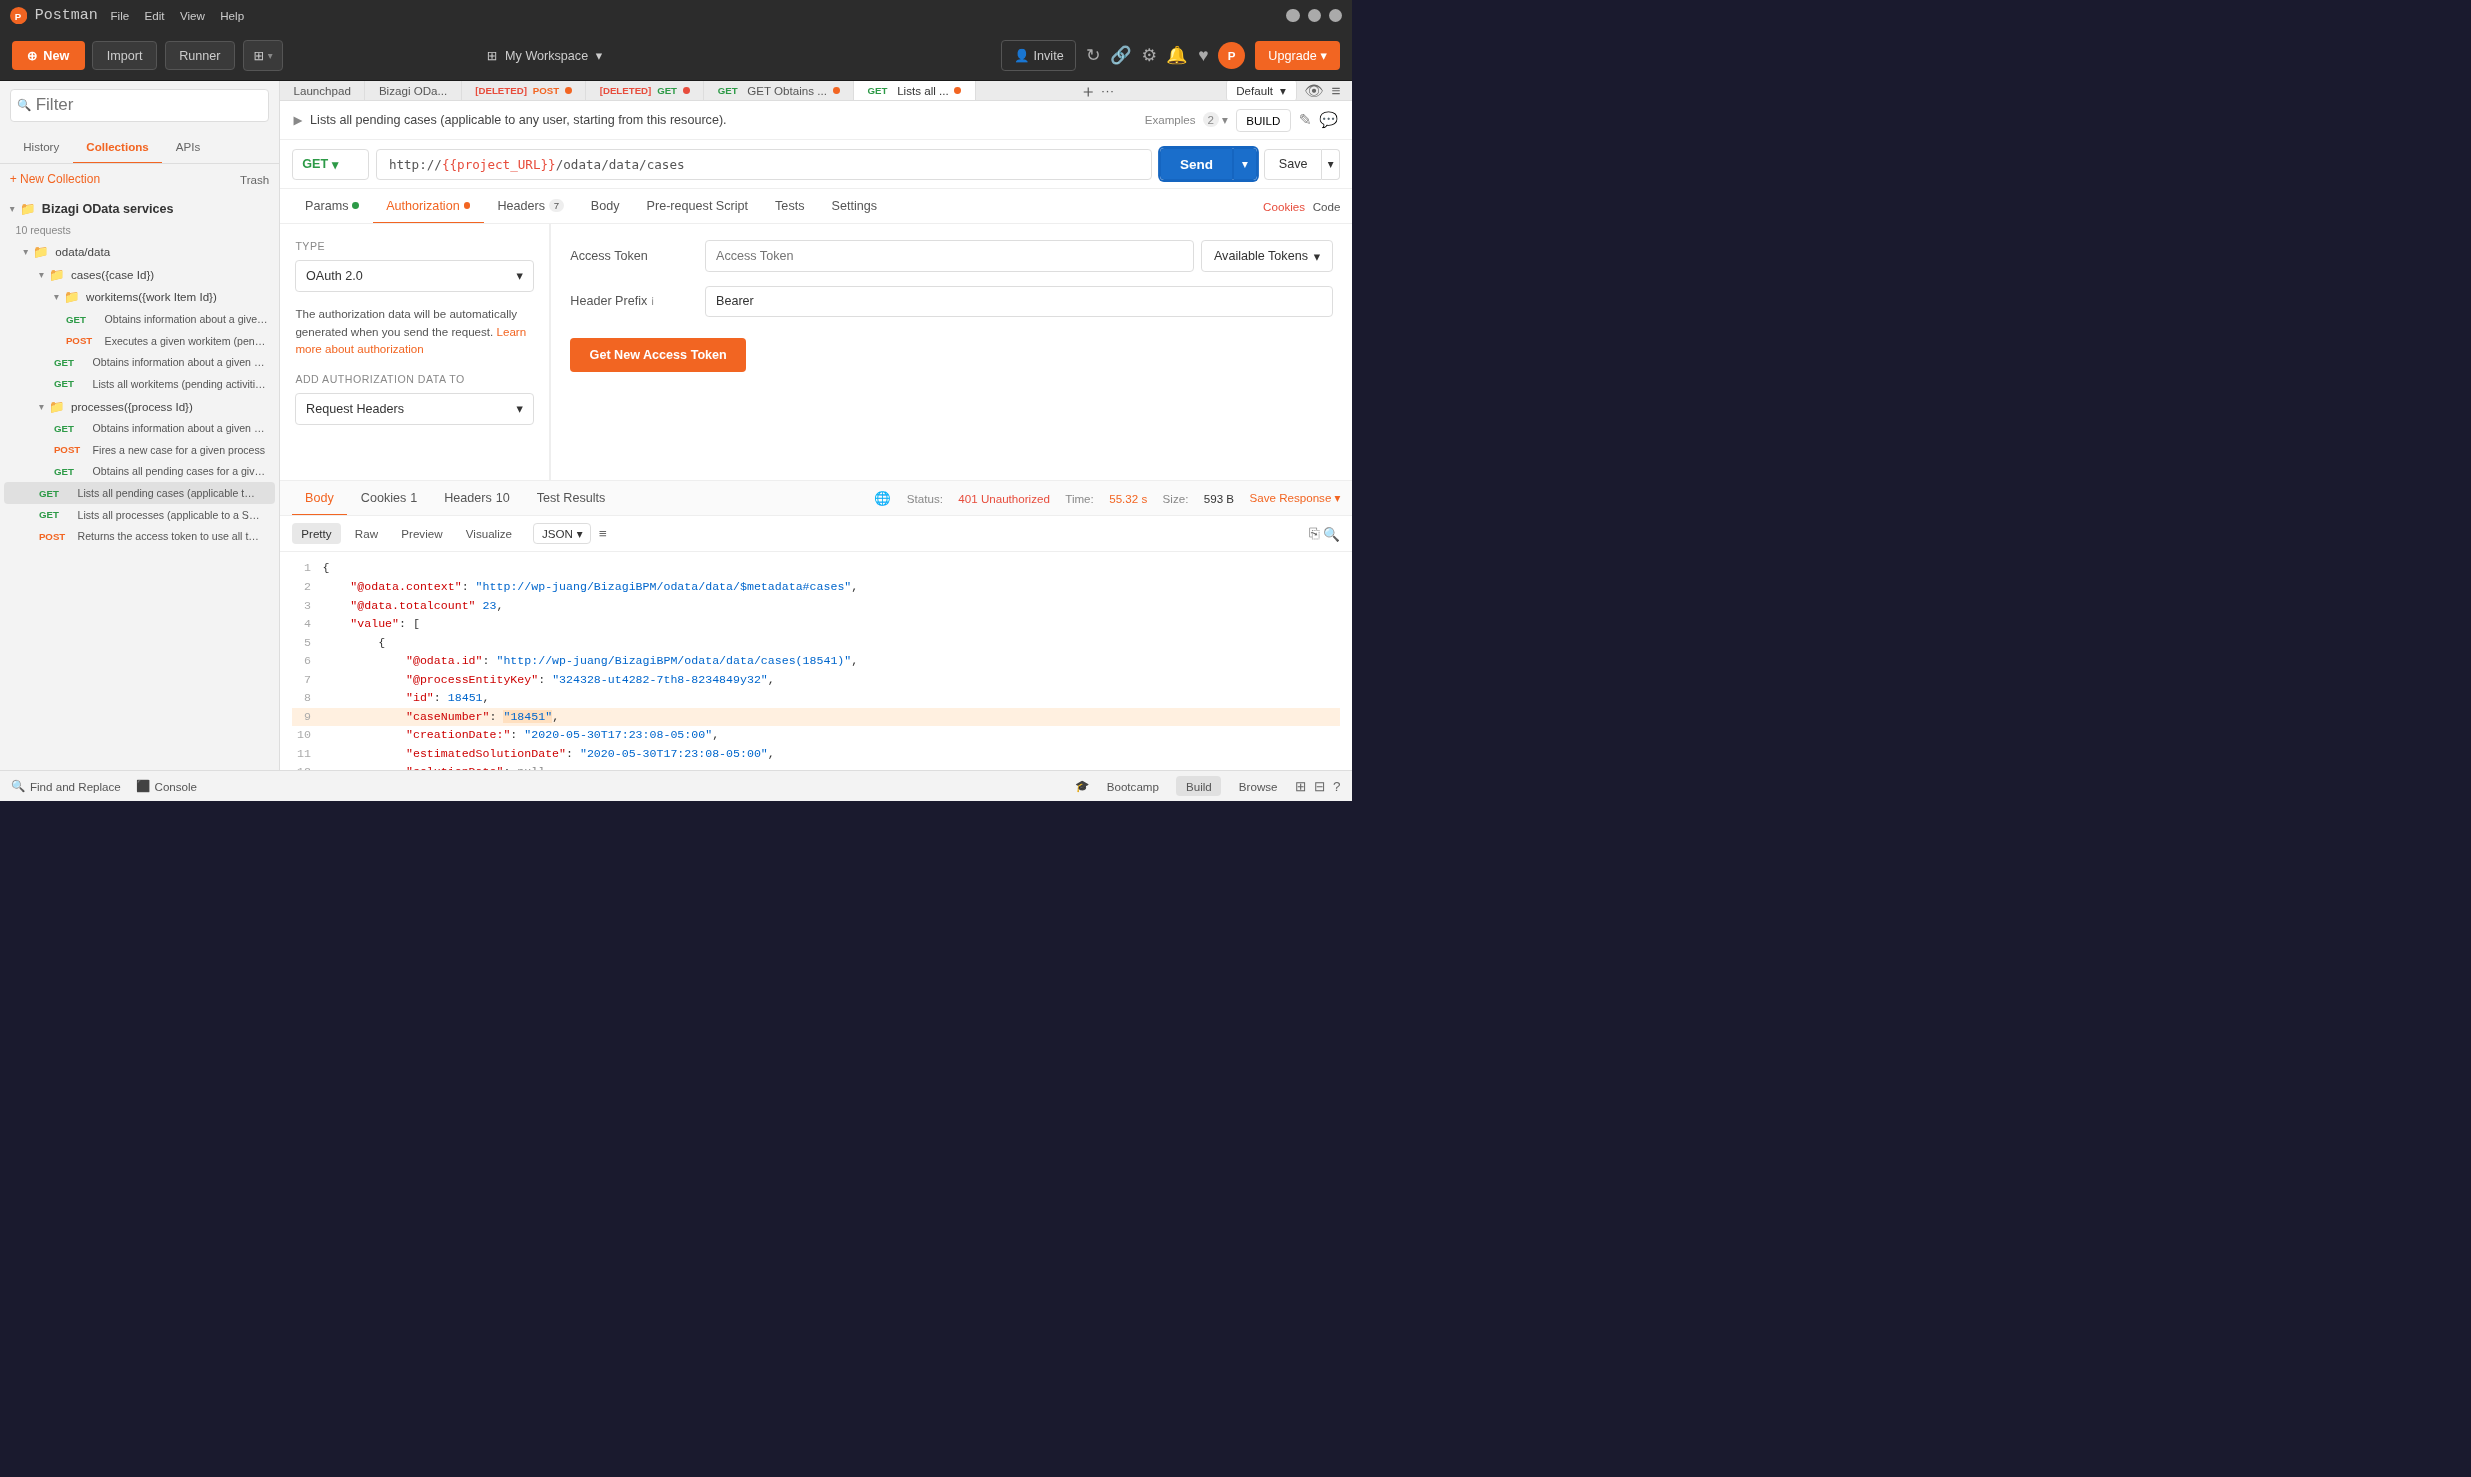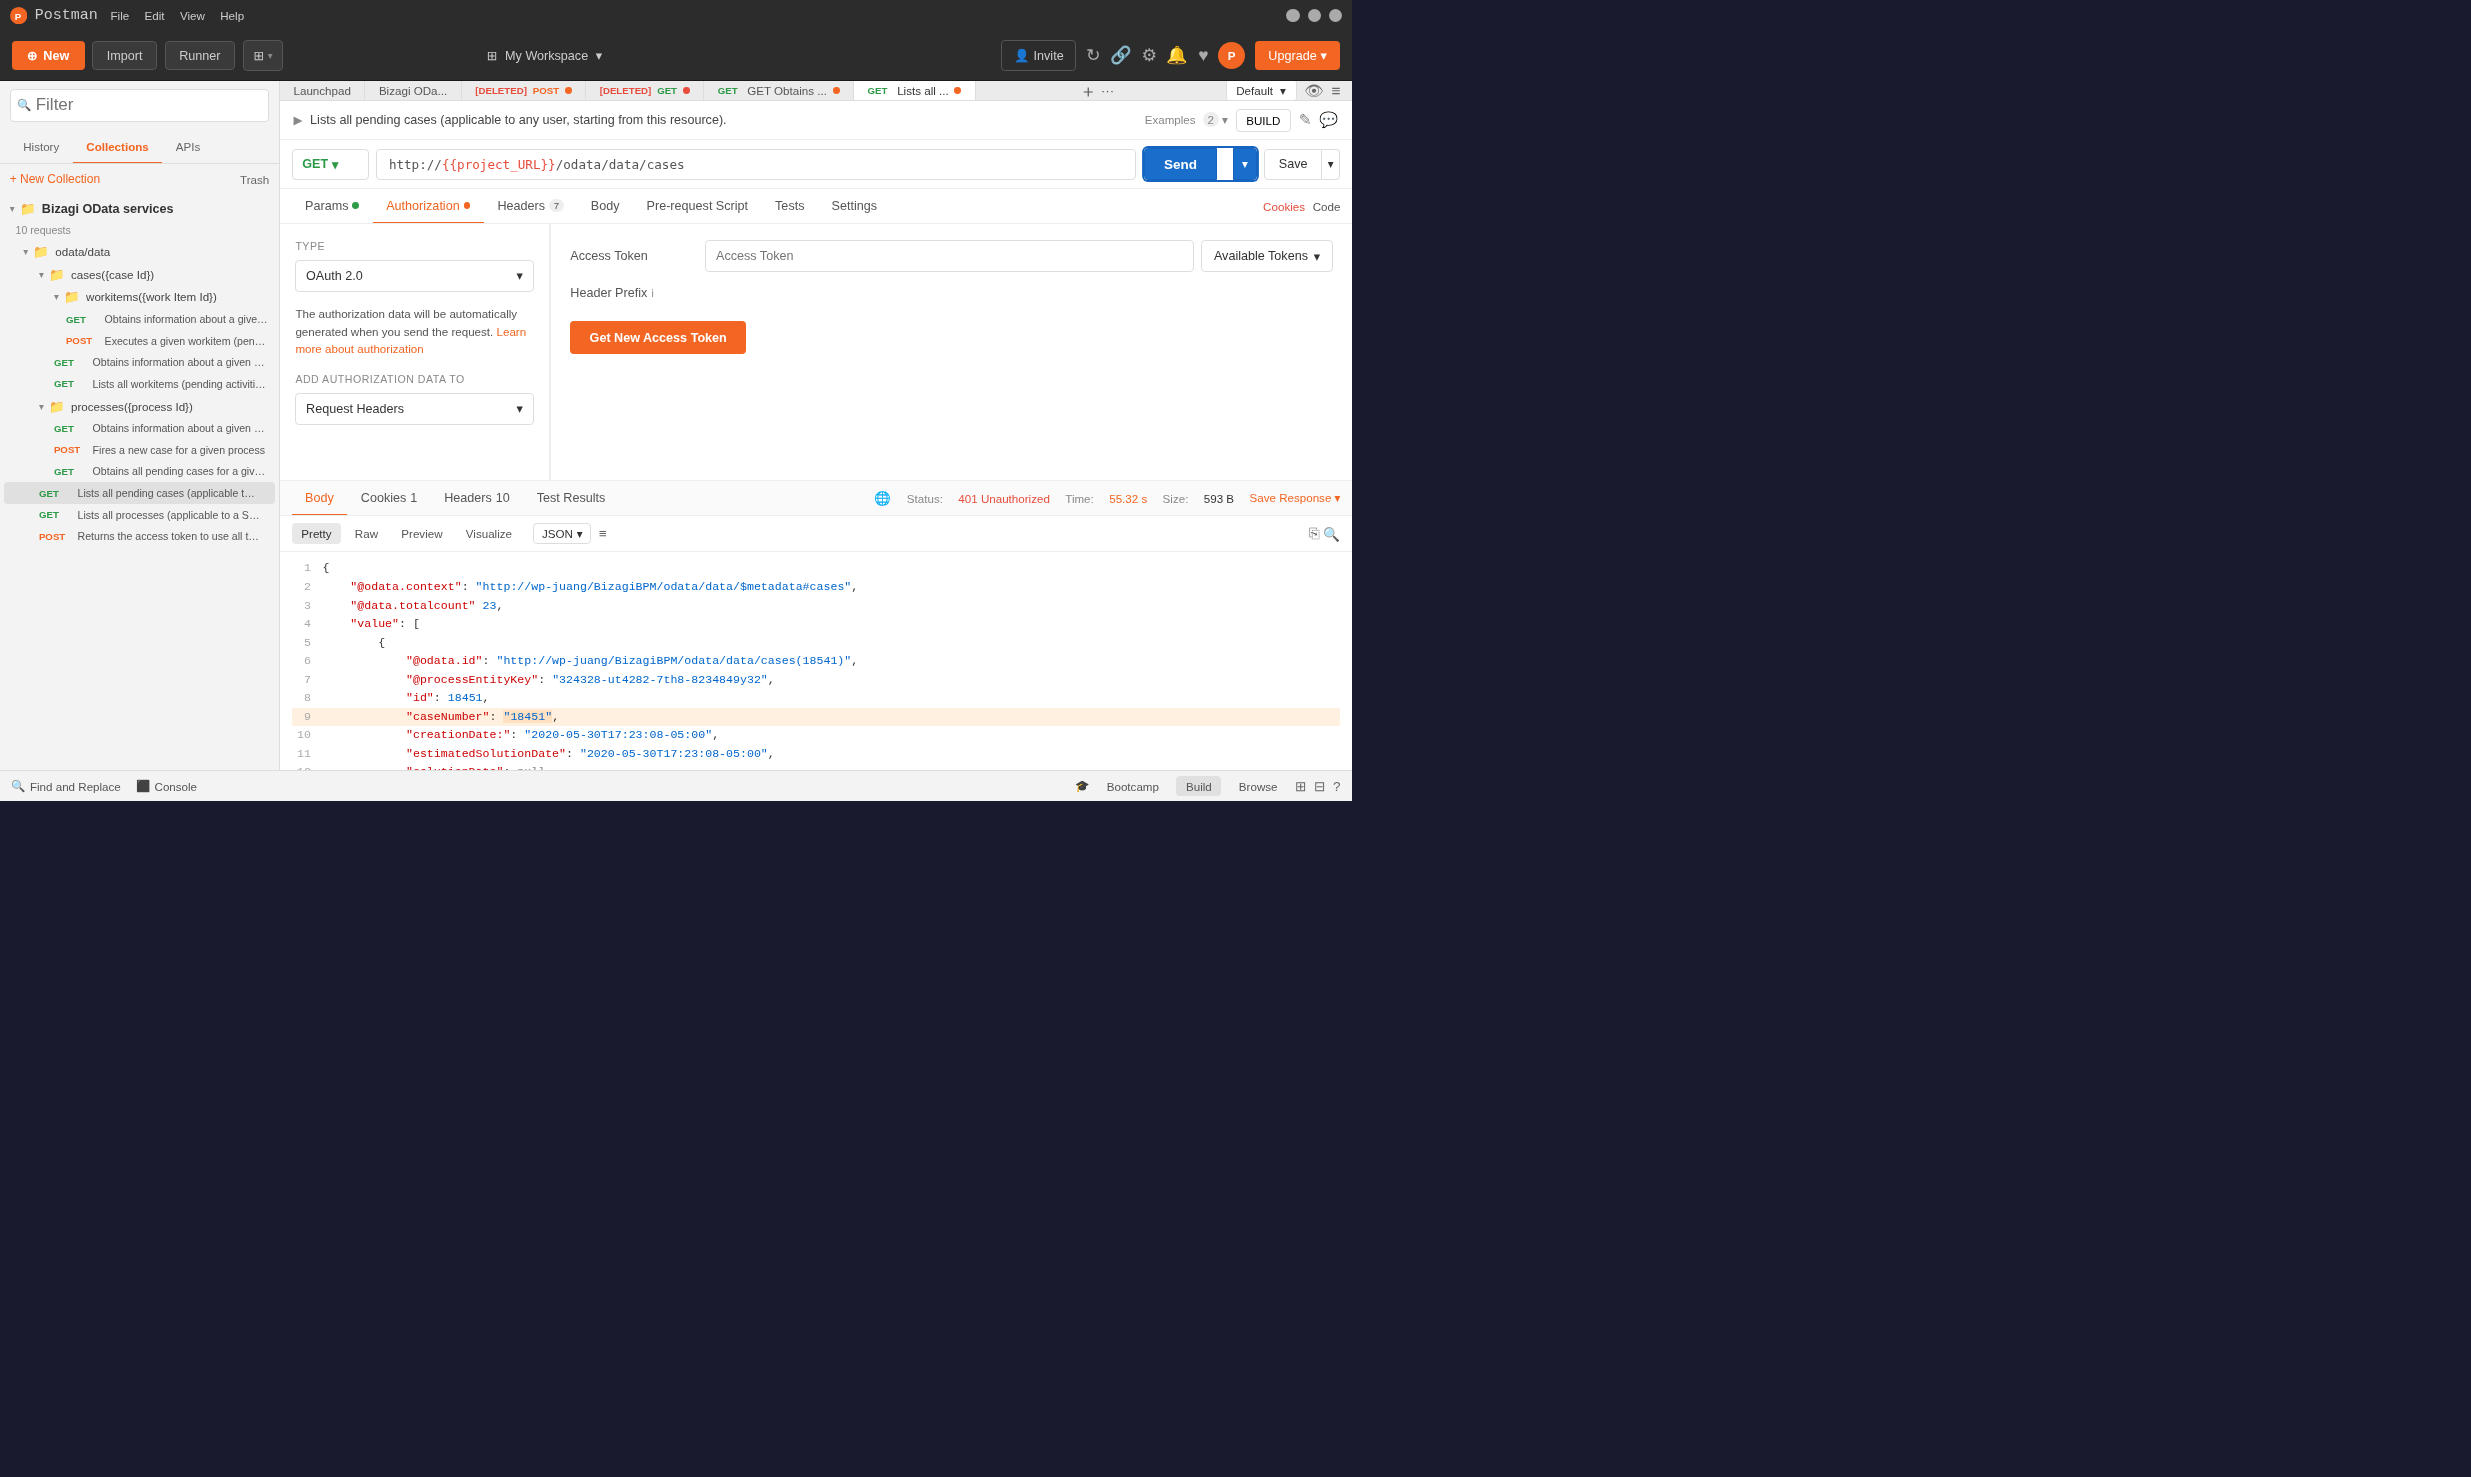--- a/index.html
+++ b/index.html
@@ -74,21 +74,21 @@
     .tab-method.get { color: #2d9a47; }
     .tabs-actions { margin-left: auto; display: flex; align-items: center; gap: 3.9px; padding-right: 7.7px; }
     .tab-add-btn { background: none; border: none; color: #555; font-size: 17.4px; cursor: pointer; }
     .tab-more-btn { background: none; border: none; color: #555; font-size: 13.5px; cursor: pointer; }
 
     .url-row { display: flex; align-items: center; gap: 7.7px; padding: 7.7px 11.6px; border-bottom: 1px solid #eee; }
     .method-select { background: white; border: 1px solid #ddd; border-radius: 3.9px; padding: 6.8px 9.7px; font-size: 12.6px; font-weight: 600; color: #2d9a47; cursor: pointer; display: flex; align-items: center; gap: 3.9px; min-width: 77px; }
     .url-input { flex: 1; border: 1px solid #ddd; border-radius: 3.9px; padding: 7.7px 11.6px; font-size: 12.6px; color: #555; font-family: monospace; }
     .btn-send { background: #1a6ecb; color: white; border: none; border-radius: 3.9px 0 0 3.9px; padding: 7.7px 19.3px; font-size: 13.5px; font-weight: 600; cursor: pointer; border: 1.9px solid #1565c0; }
     .btn-send-dropdown { background: #1a6ecb; color: white; border: none; border-radius: 0 3.9px 3.9px 0; padding: 7.7px 7.7px; font-size: 11.6px; cursor: pointer; border: 1.9px solid #1565c0; border-left: 1px solid #1565c0; }
-    .send-group { display: flex; border-radius: 3.9px; box-shadow: 0 0 0 1.9px #1565c0; gap: 16px; }
+    .send-group { display: flex; border-radius: 3.9px; box-shadow: 0 0 0 1.9px #1565c0; }
     .btn-save { background: white; color: #333; border: 1px solid #ddd; border-radius: 3.9px 0 0 3.9px; padding: 7.7px 13.5px; font-size: 12.6px; cursor: pointer; }
     .btn-save-dropdown { background: white; color: #333; border: 1px solid #ddd; border-radius: 0 3.9px 3.9px 0; padding: 7.7px 5.8px; font-size: 11.6px; cursor: pointer; border-left: none; }
 
     
     .req-tabs { display: flex; gap: 0; border-bottom: 1px solid #eee; padding: 0 11.6px; align-items: center; }
     .req-tab { padding: 9.7px 13.5px; font-size: 12.6px; color: #555; cursor: pointer; border-bottom: 1.9px solid transparent; display: flex; align-items: center; gap: 3.9px; }
     .req-tab.active { color: #f26522; border-bottom-color: #f26522; font-weight: 500; }
     .req-tab .count-badge { font-size: 9.7px; background: #eee; border-radius: 7.7px; padding: 1px 4.8px; }
     .req-tab .dot-indicator { width: 6.8px; height: 6.8px; border-radius: 50%; background: #2d9a47; }
     .req-tab .dot-orange { background: #f26522; }
@@ -444,20 +444,21 @@
           <button class="available-tokens-btn">
             <span>Available Tokens</span>
             <span>▾</span>
           </button>
         </div>
         <div class="auth-field-row">
           <span class="auth-field-label">
             <span>Header Prefix</span>
             <span style="color:#888;font-size:10.6px;">ℹ</span>
           </span>
+          <input class="auth-value-input" type="text" value="Bearer" style="flex: 1 1 0%;">
         </div>
         <button class="get-token-btn">Get New Access Token</button>
       </div>
     </div>
 
     <div class="response-area">
       <div class="response-tabs">
         <div class="res-tab active">
           <span>Body</span>
         </div>

